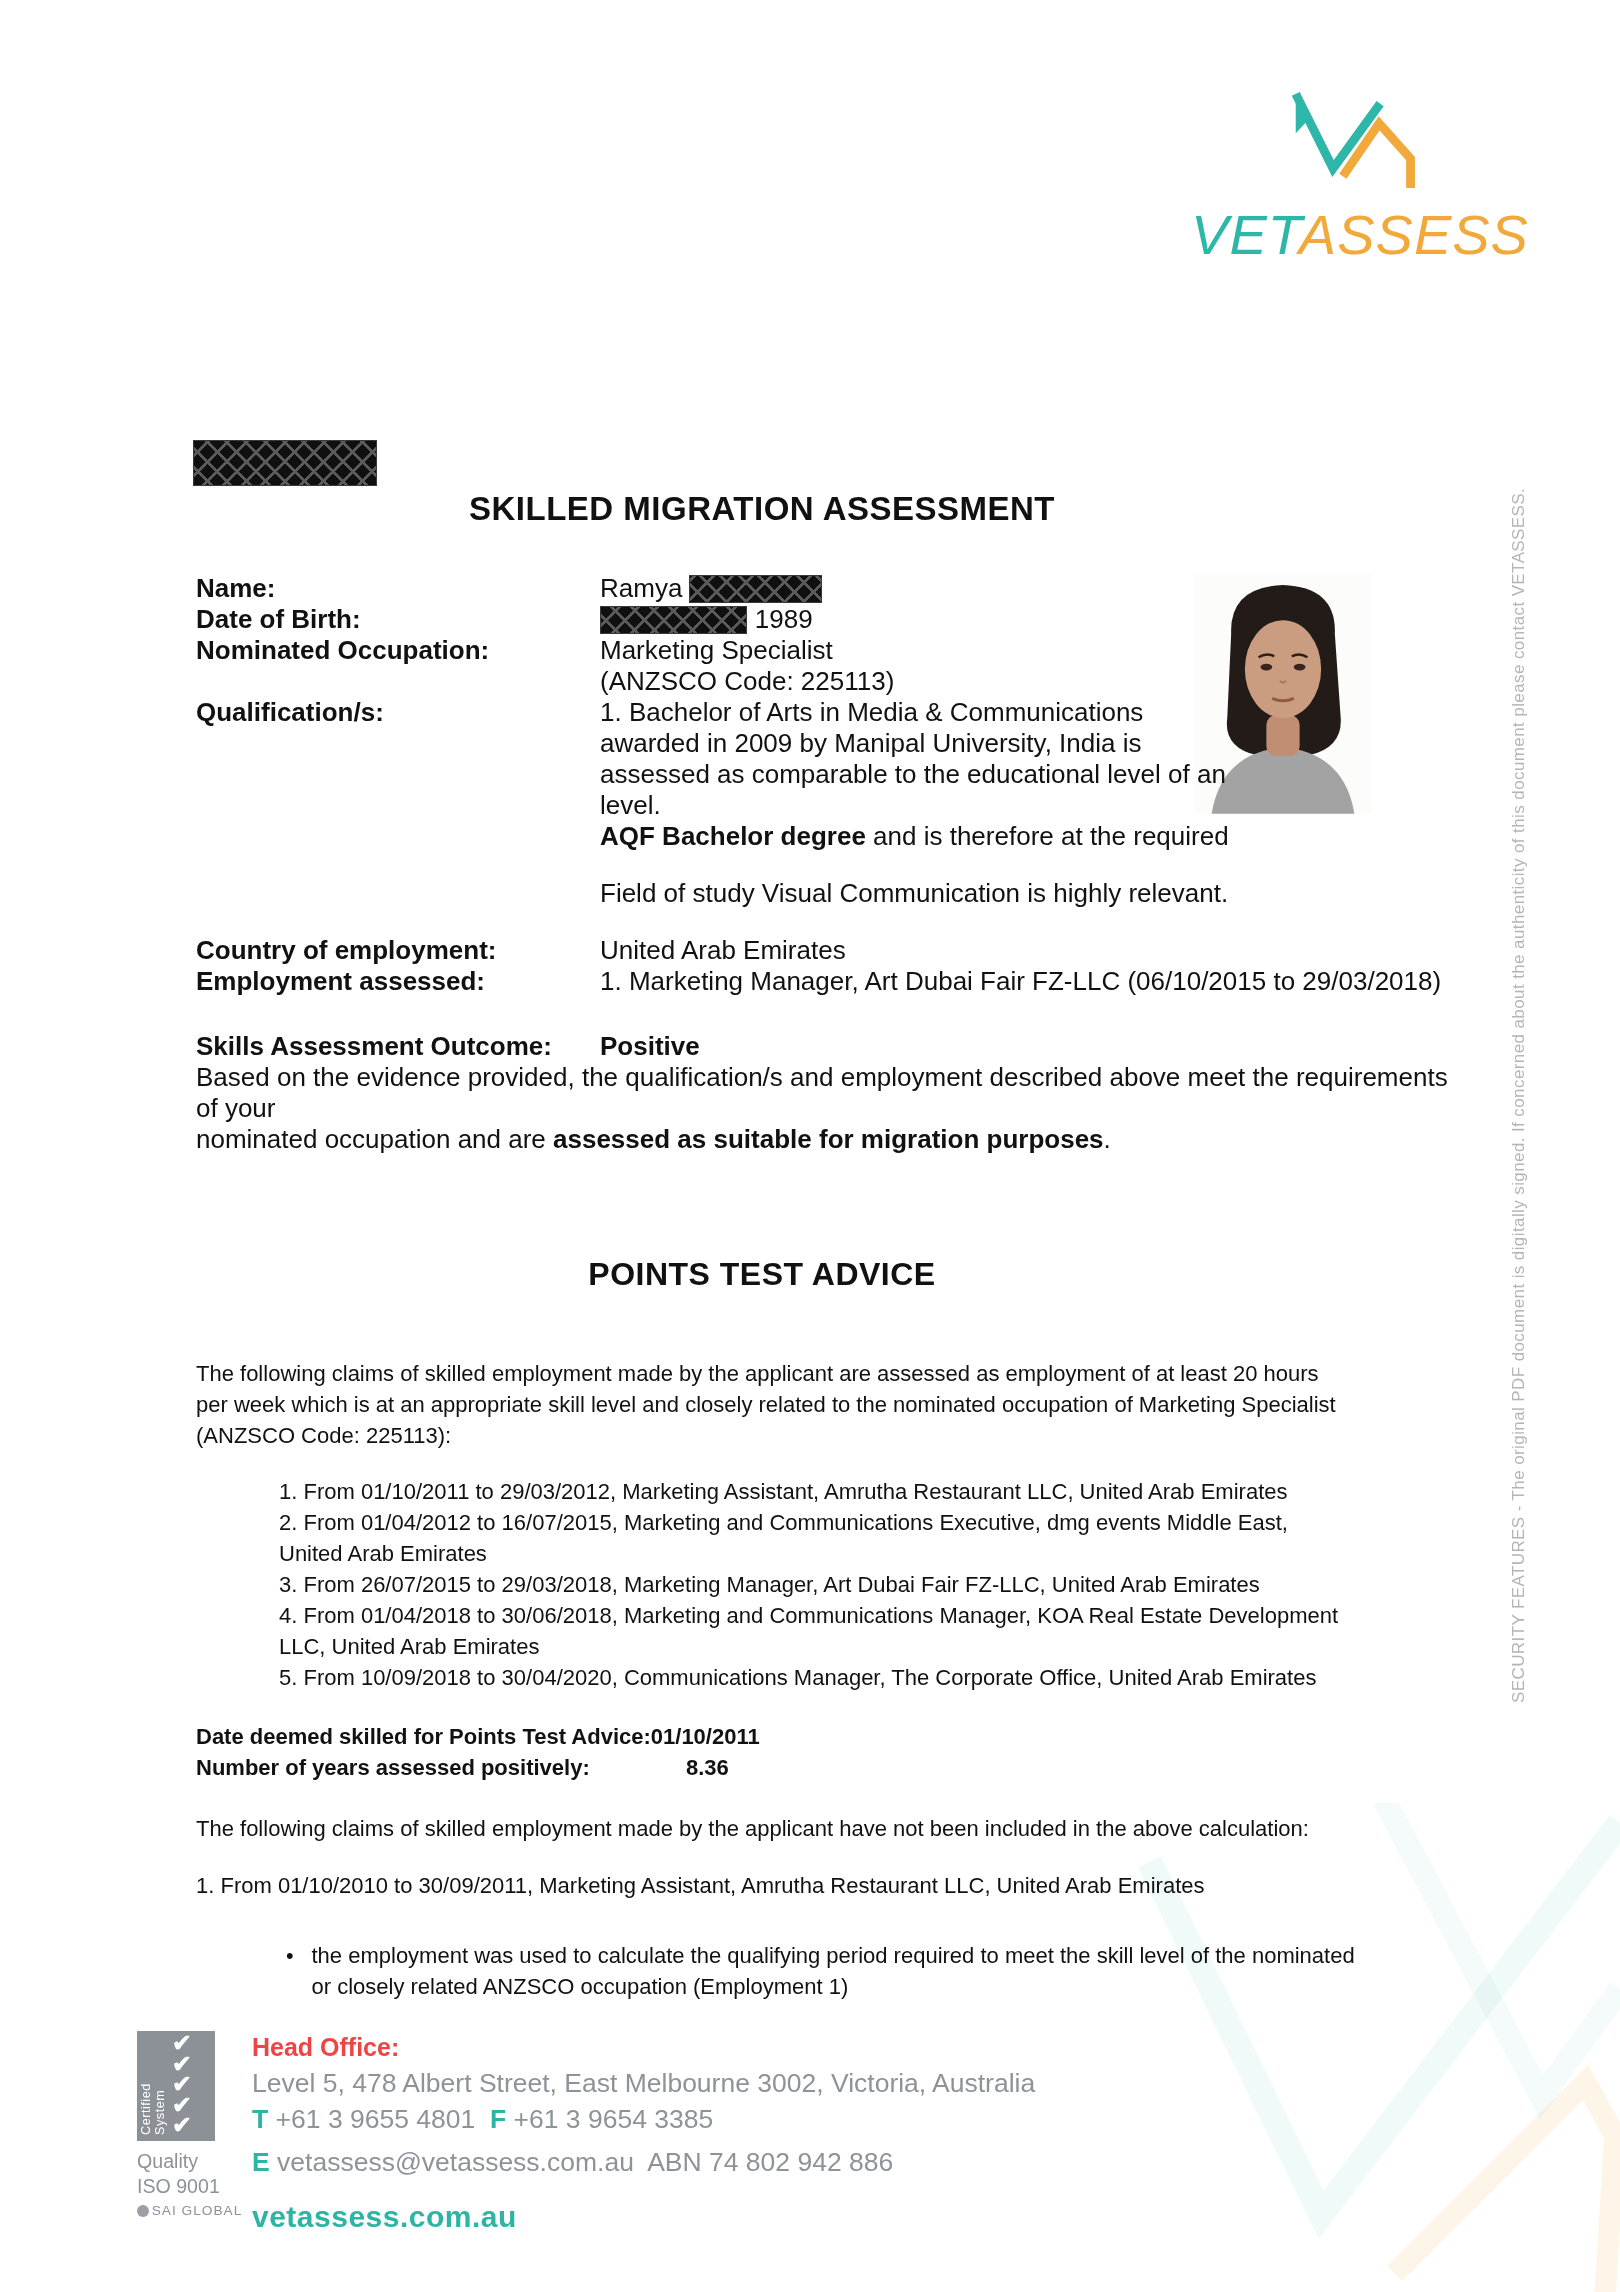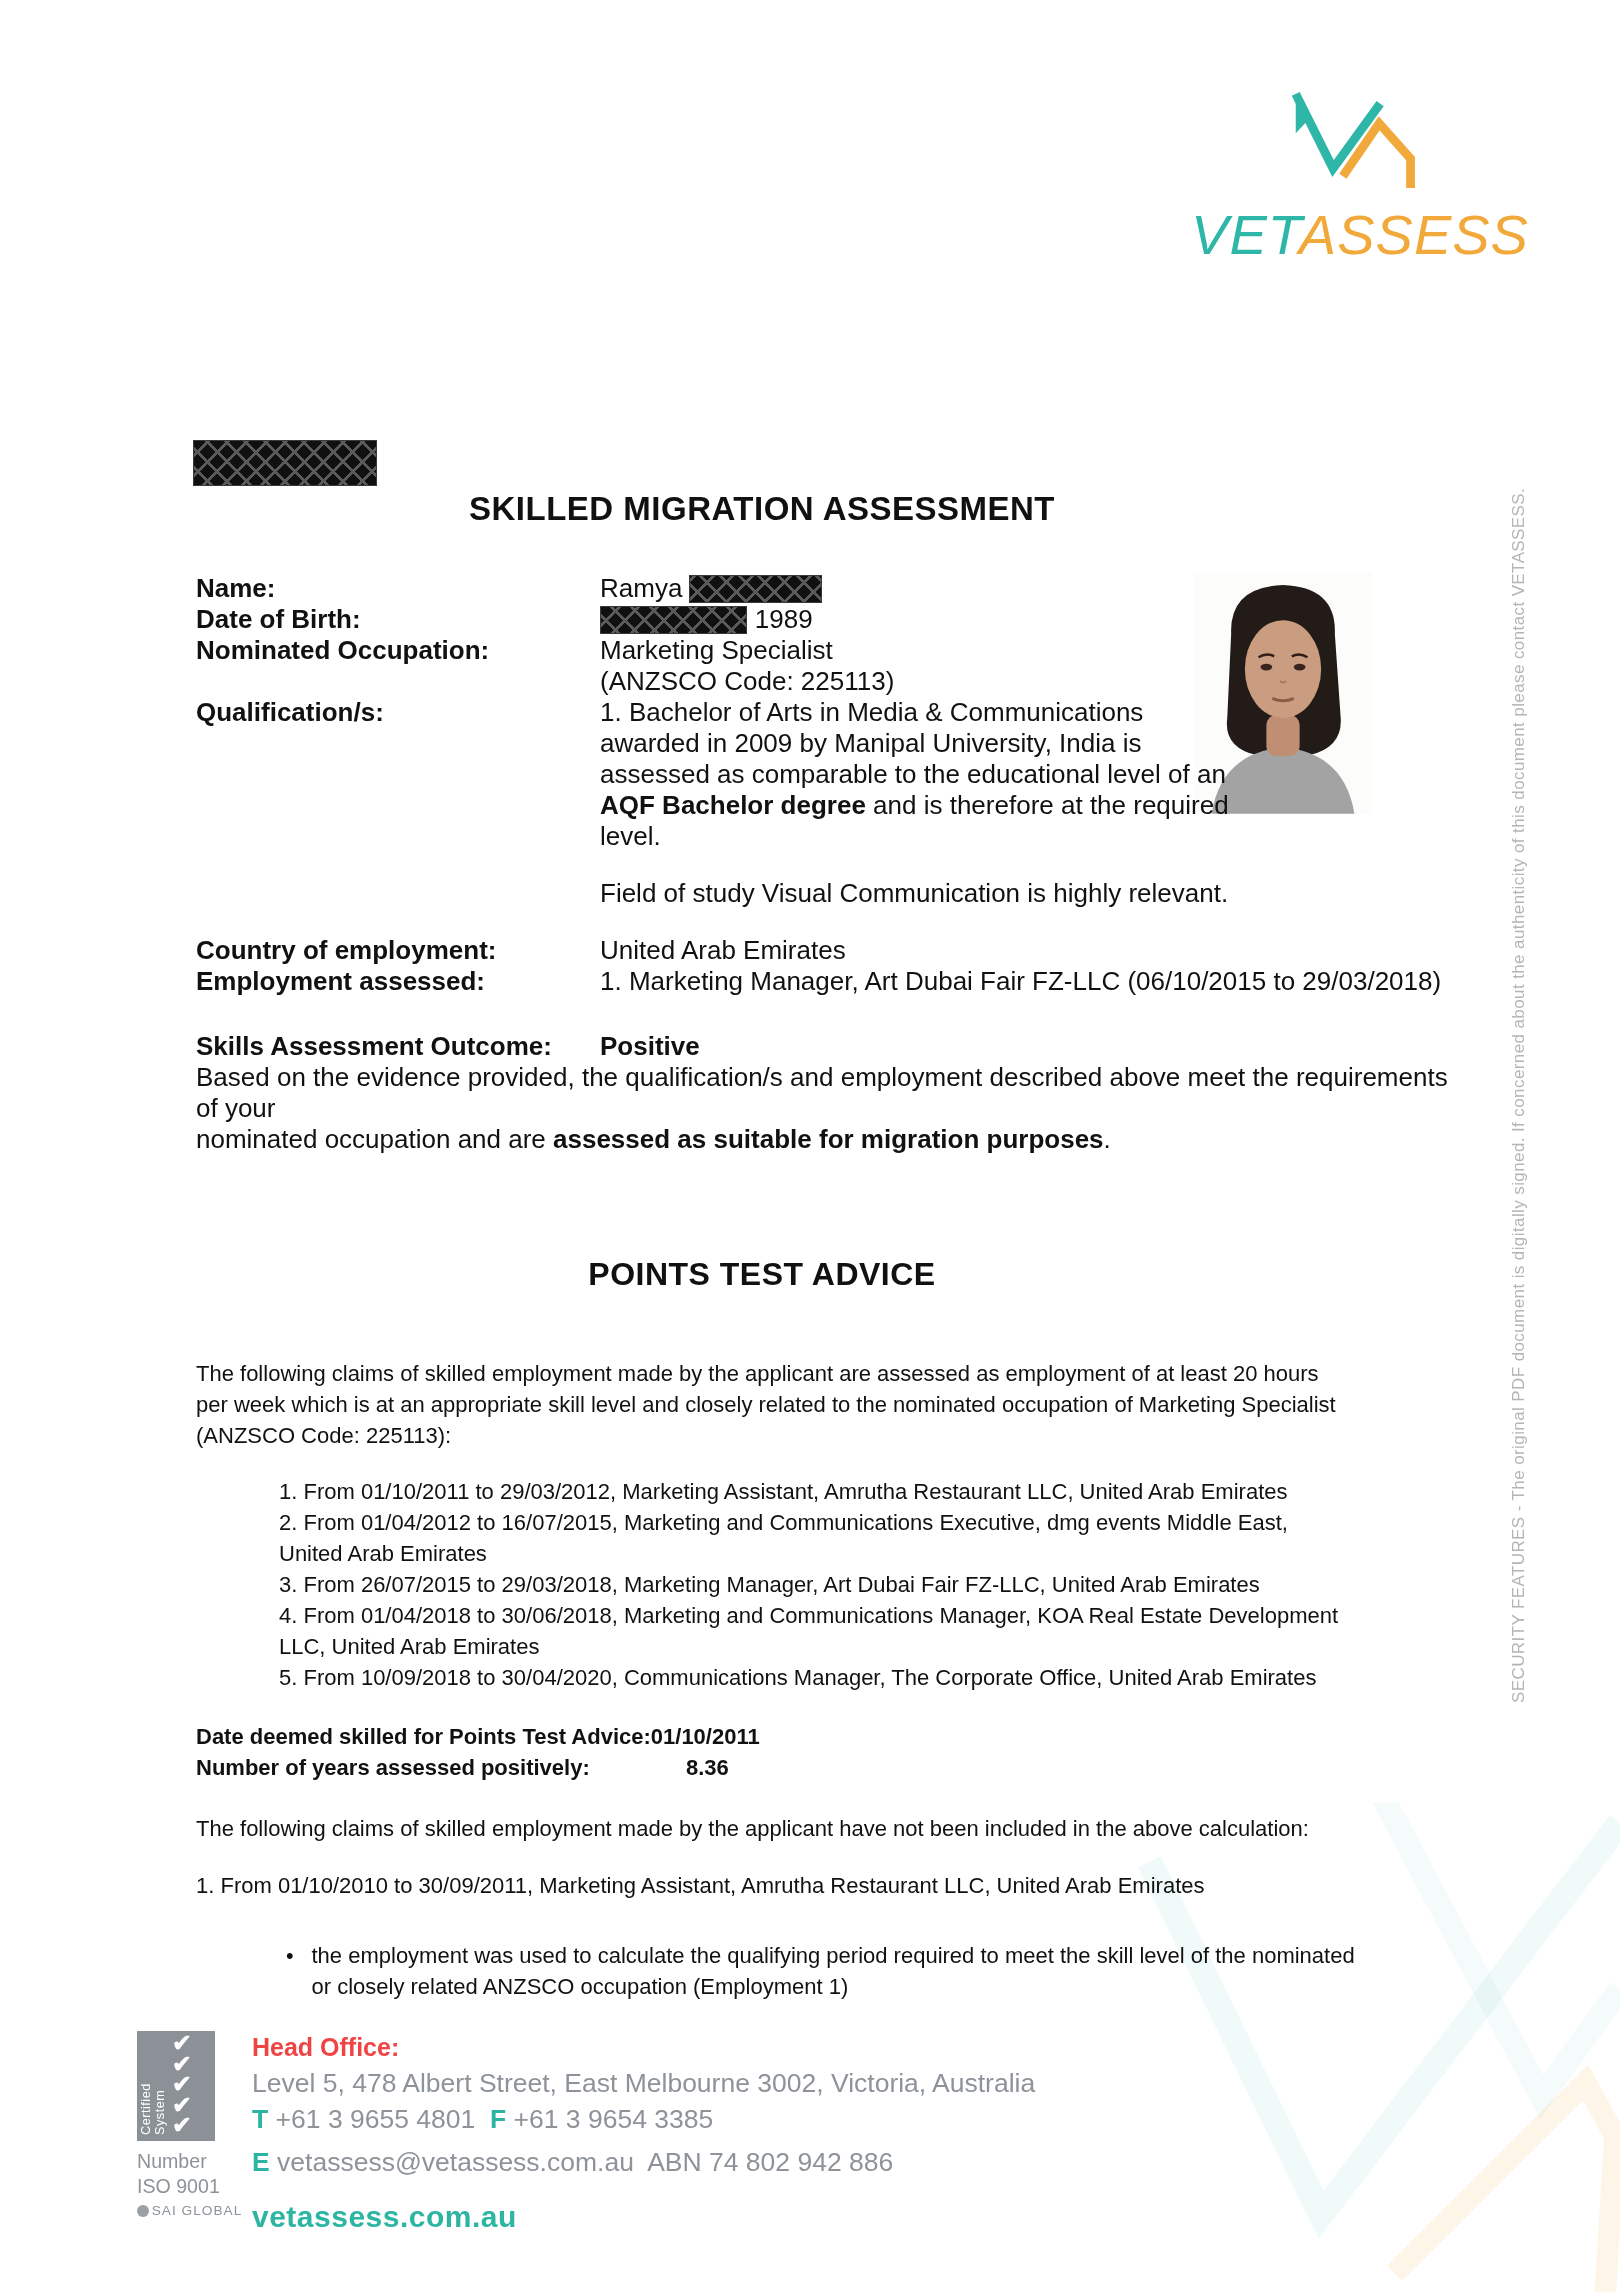--- a/index.html
+++ b/index.html
@@ -149,22 +149,22 @@
         <div>(ANZSCO Code: 225113)</div>
       </div>
     </div>
 
     <div class="row">
       <div class="label">Qualification/s:</div>
       <div class="value">
         <div>1. Bachelor of Arts in Media &amp; Communications</div>
         <div>awarded in 2009 by Manipal University, India is</div>
         <div>assessed as comparable to the educational level of an</div>
+        <div>level.</div>
         <div><span class="b">AQF Bachelor degree</span><span> and is therefore at the required</span></div>
-        <div>level.</div>
       </div>
     </div>
 
     <div class="gap26"></div>
 
     <div class="row">
       <div class="label"></div>
       <div class="value">Field of study Visual Communication is highly relevant.</div>
     </div>
 
@@ -254,21 +254,21 @@
     <div class="cert-col">
       <div class="cert-box">
         <div class="cert-vert">Certified System</div>
         <div class="cert-checks" style="white-space:pre-line;">✔
 ✔
 ✔
 ✔
 ✔</div>
       </div>
       <div class="cert-quality">
-        <div>Number</div>
+        <div>Quality</div>
         <div>ISO 9001</div>
       </div>
       <div class="cert-sai">
         <span class="dot"></span><span>SAI GLOBAL</span>
       </div>
     </div>
 
     <div class="ho">
       <div class="ho-title">Head Office:</div>
       <div class="ho-line">Level 5, 478 Albert Street, East Melbourne 3002, Victoria, Australia</div>

